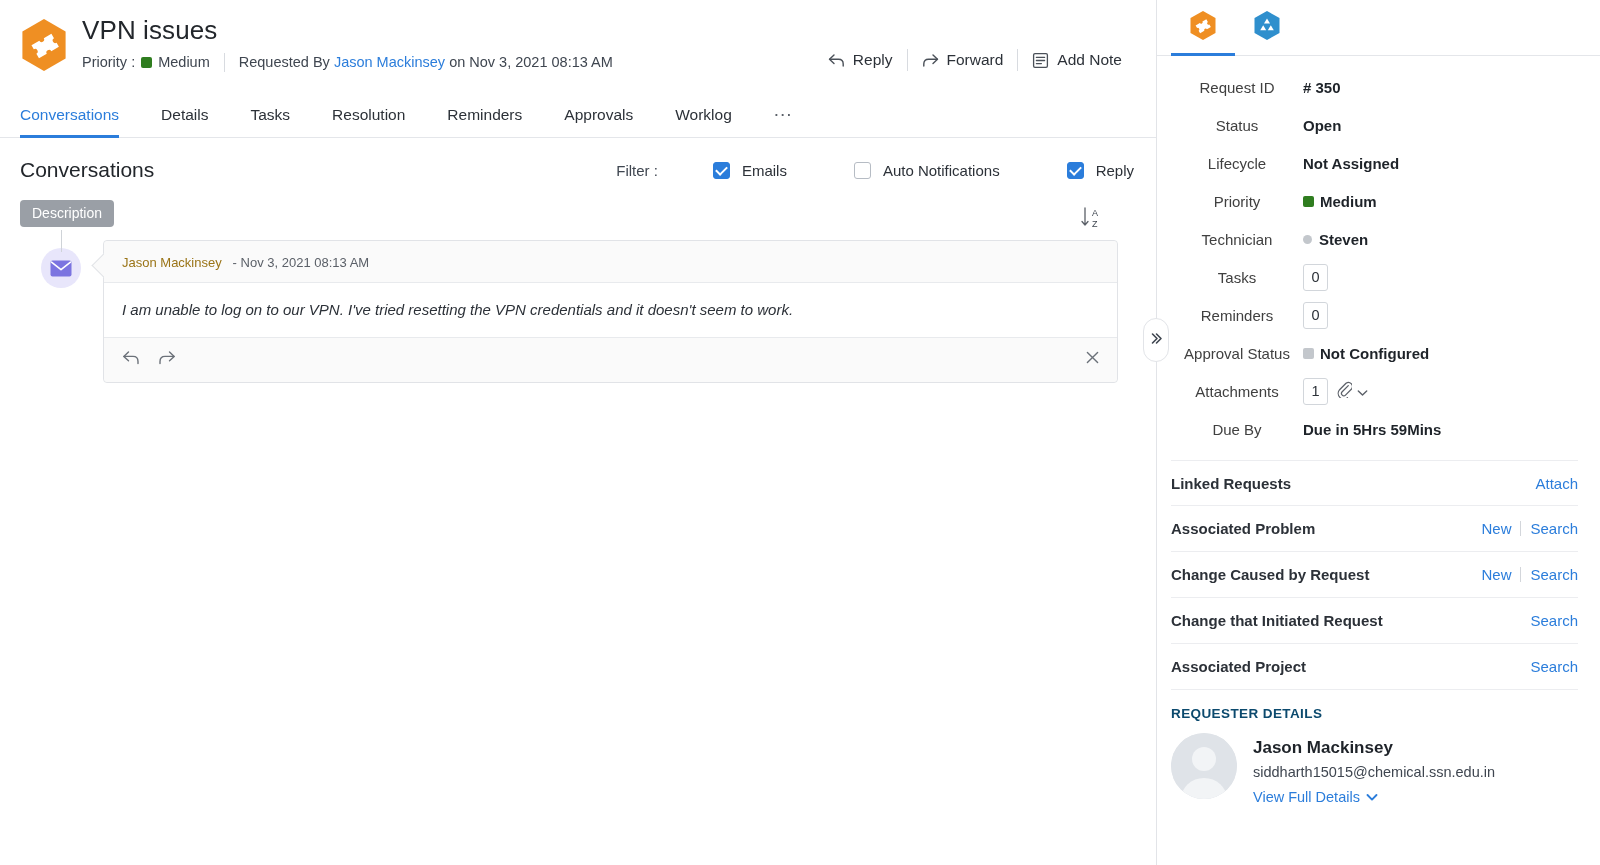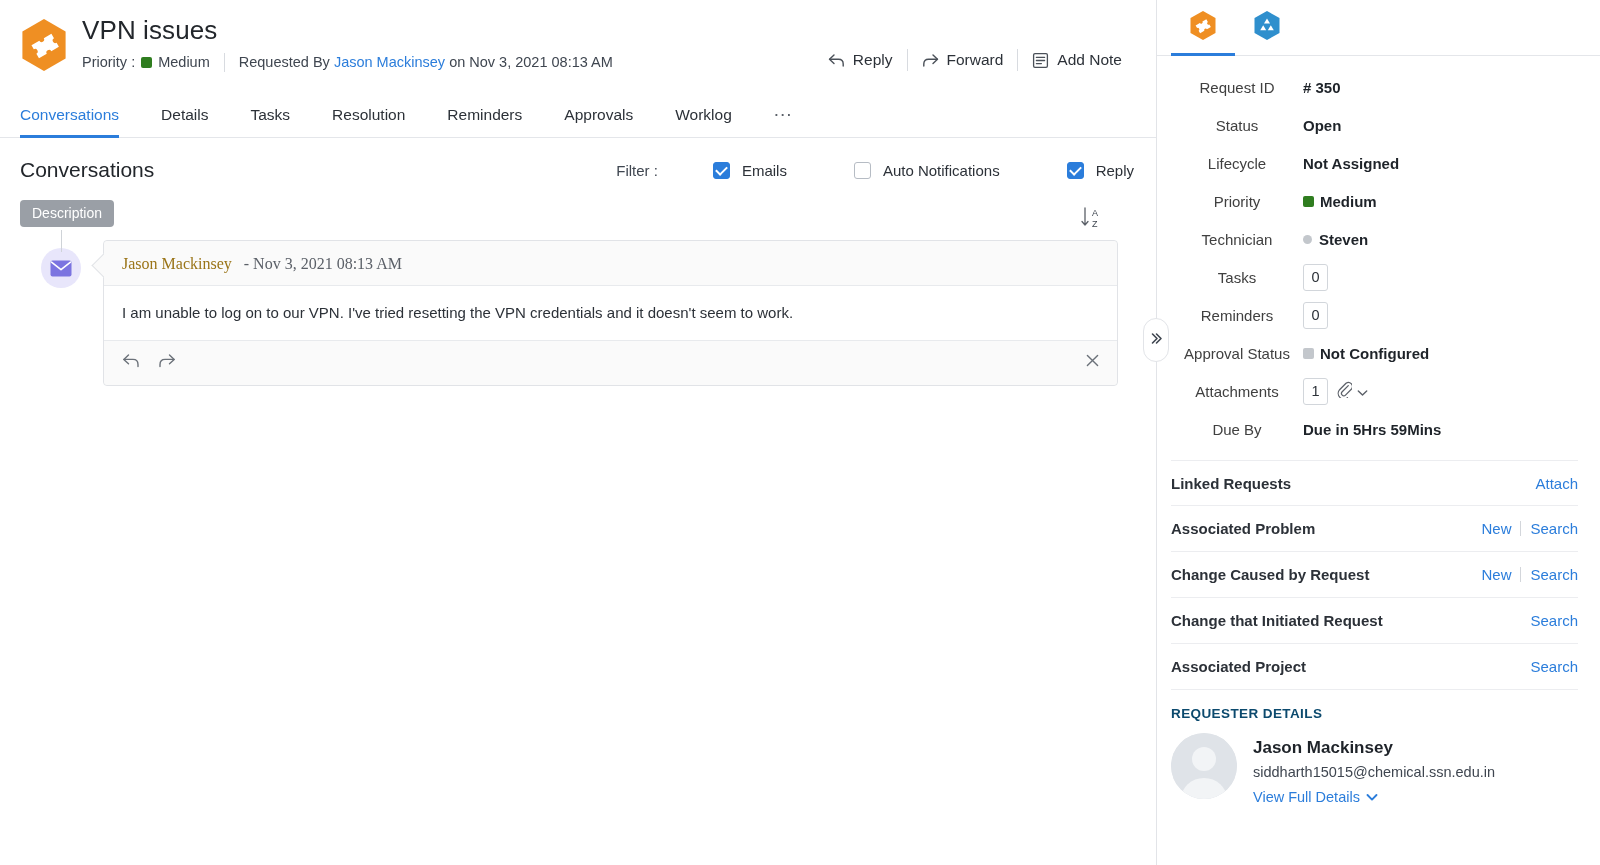--- a/index.html
+++ b/index.html
@@ -101,28 +101,28 @@
   .bubble {
     flex: 1; margin-left: 22px; border: 1px solid #e1e3e7; border-radius: 4px;
     background: #fafafa; position: relative; max-width: 1015px;
   }
   .bubble::before {
     content: ""; position: absolute; left: -9px; top: 16px; width: 16px; height: 16px;
     background: #fafafa; border-left: 1px solid #e1e3e7; border-bottom: 1px solid #e1e3e7;
     transform: rotate(45deg);
   }
   .bubble-hd {
-    padding: 14px 16px 12px 18px; font-size: 16px; background: #fafafa;
-    border-radius: 4px 4px 0 0; position: relative; z-index: 1; font-family: Liberation Serif, serif;
+    padding: 14px 16px 12px 18px; font-size: 13px; background: #fafafa;
+    border-radius: 4px 4px 0 0; position: relative; z-index: 1;
   }
   .bubble-hd .who { color: #9a7417; }
   .bubble-hd .when { color: #5b6068; }
   .bubble-body {
     background: #ffffff; border-top: 1px solid #e8eaed; border-bottom: 1px solid #e8eaed;
-    padding: 16px 18px 17px 18px; font-size: 15px; color: #2c3138; line-height: 21px;
+    padding: 16px 18px 17px 18px; font-size: 15px; color: #2c3138; line-height: 21px; font-style: italic;
   }
   .bubble-ft {
     display: flex; align-items: center; padding: 11px 16px 12px 18px; background: #fafafa;
     border-radius: 0 0 4px 4px;
   }
   .ft-ico { margin-right: 16px; cursor: pointer; }
   .ft-close { margin-left: auto; cursor: pointer; }
 
   
   .collapse-handle {

